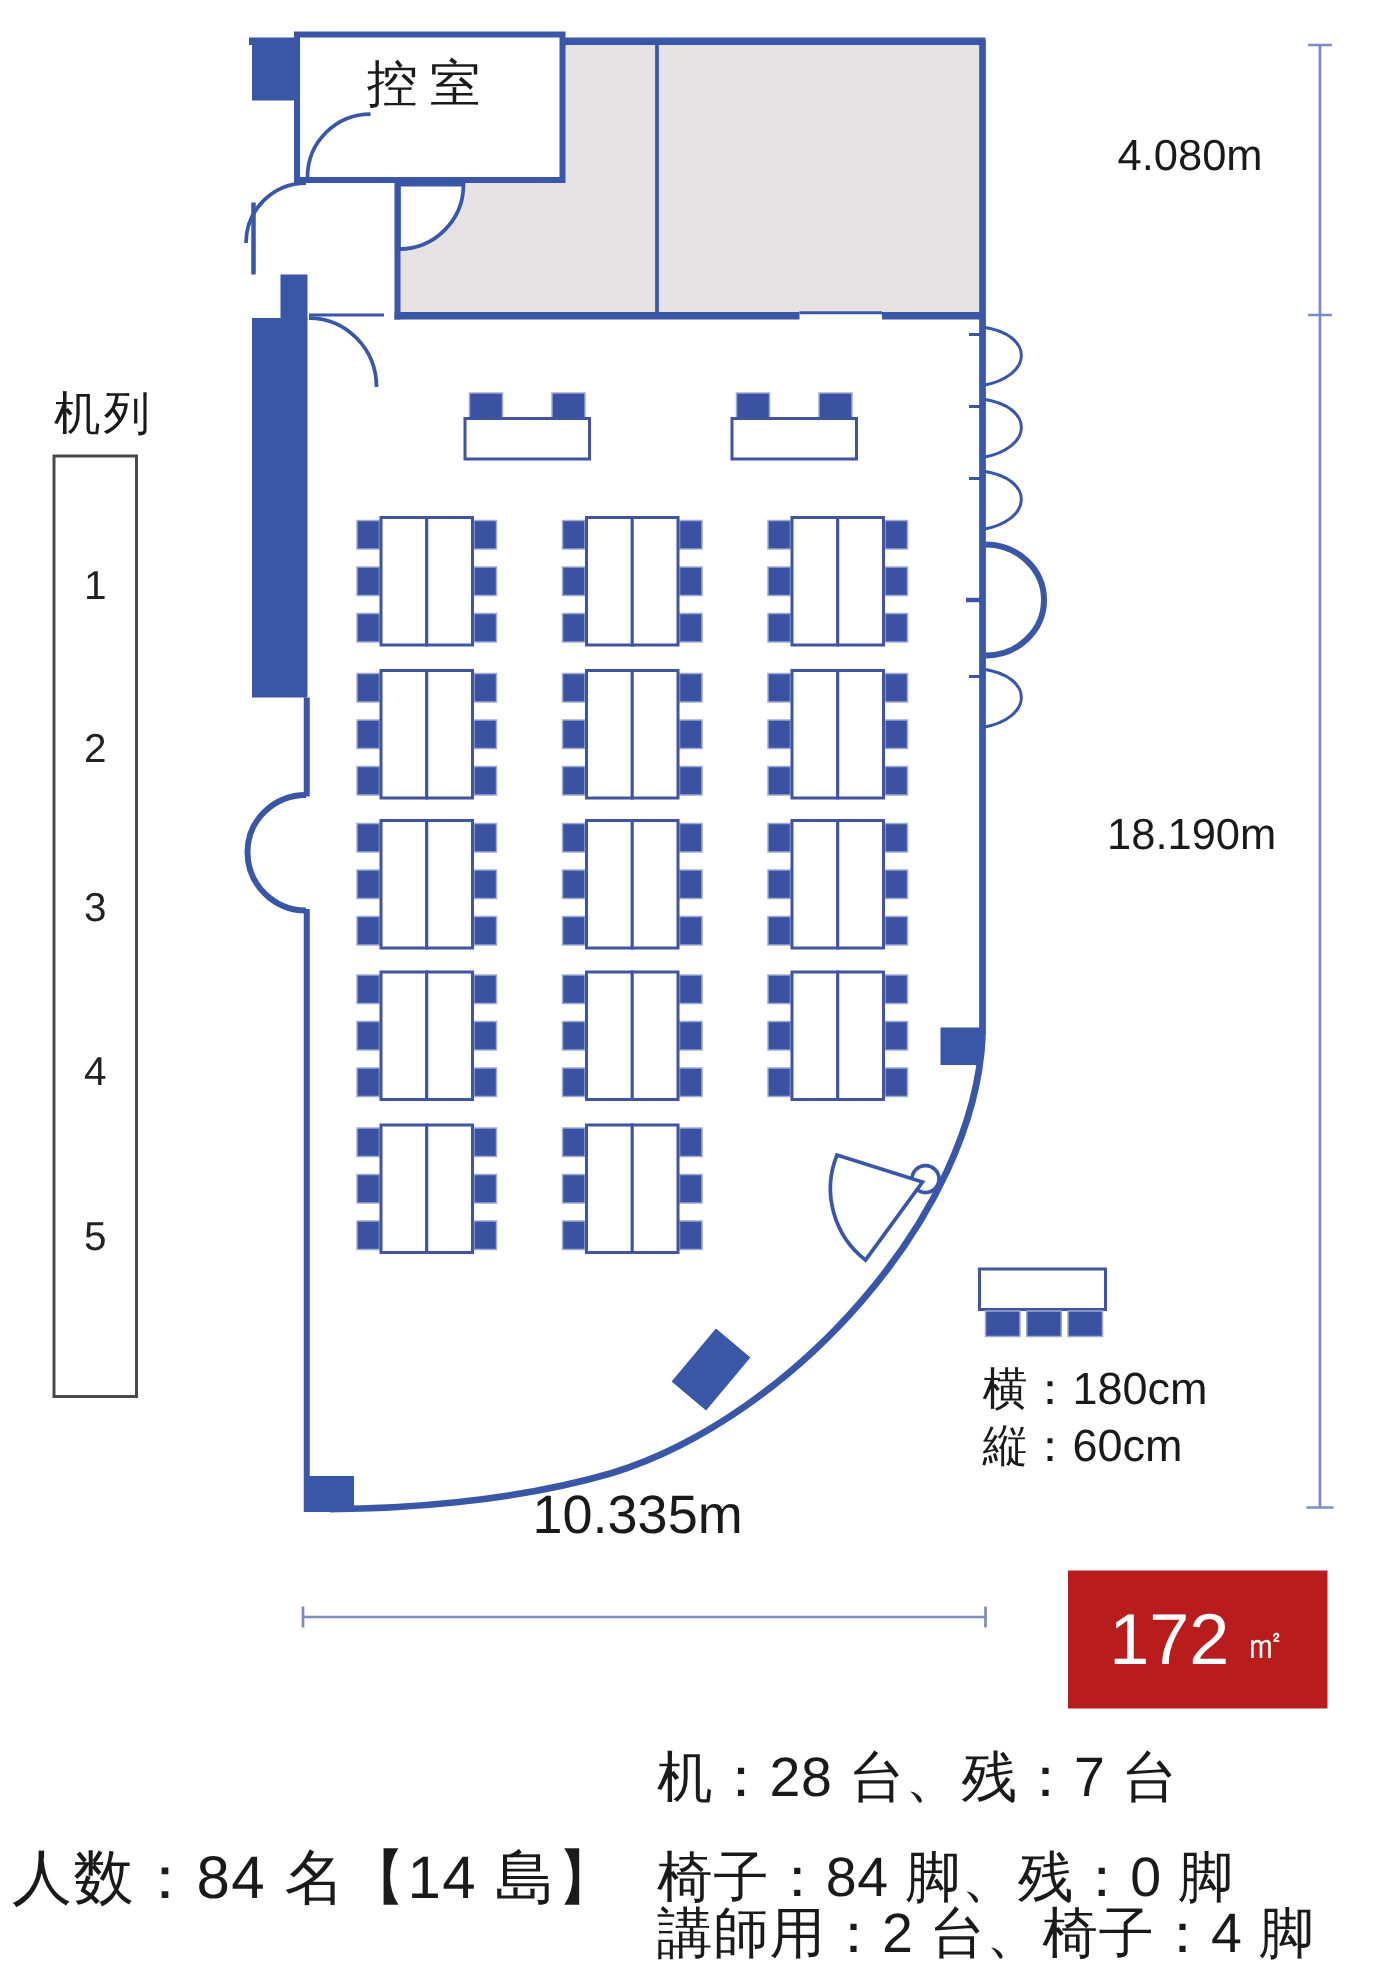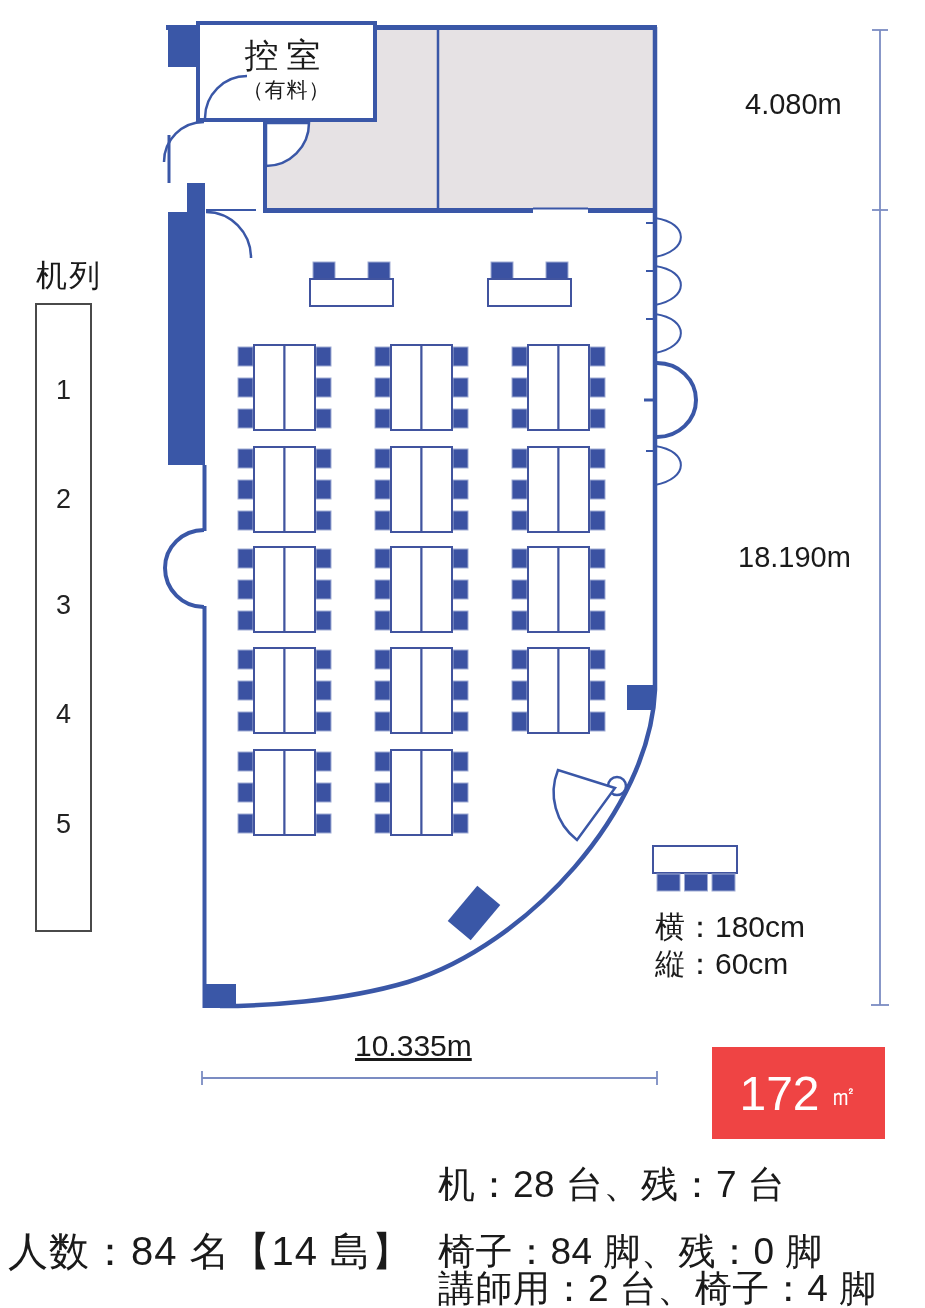--- a/index.html
+++ b/index.html
@@ -10,24 +10,24 @@
   #plan-svg{position:absolute;left:0;top:0;}
   .txt{position:absolute;white-space:nowrap;}
   .hikae-title{left:198px;top:33px;width:177px;text-align:center;font-size:34px;letter-spacing:8px;font-weight:500;}
   .hikae-sub{left:198px;top:76px;width:177px;text-align:center;font-size:21px;letter-spacing:1px;}
   .kiretsu{left:24px;top:255px;font-size:31px;letter-spacing:2px;margin-left:12px;}
   .rows-box{position:absolute;left:35px;top:303px;width:53px;height:625px;border:2px solid #4a4a4a;background:#fff;}
   .row-num{position:absolute;width:53px;text-align:center;font-size:27px;color:#222;}
   .dim{font-size:29px;text-align:left;}
   .dim-top{left:745px;top:88px;width:130px;}
   .dim-right{left:738px;top:541px;width:140px;}
-  .dim-bottom{left:355px;top:1029px;width:150px;font-size:30px;text-decoration:underline;}
+  .dim-bottom{left:355px;top:989px;width:150px;font-size:36px;}
   .desk-spec{left:655px;top:910px;font-size:30px;line-height:34px;}
   .desk-spec2{left:655px;top:944px;font-size:30px;}
-  .area-box{position:absolute;left:712px;top:1047px;width:173px;height:92px;background:#ef4444;
+  .area-box{position:absolute;left:712px;top:1047px;width:173px;height:92px;background:#b91c1c;
             display:flex;align-items:center;justify-content:center;gap:10px;color:#fff;}
   .area-val{font-size:48px;}
   .area-unit{font-size:28px;padding-top:6px;}
   .cap{left:8px;top:1224px;font-size:40px;letter-spacing:1px;}
   .sum{left:438px;font-size:37px;letter-spacing:0.5px;}
   .sum1{top:1160px;}
   .sum2{top:1183px;margin-top:44px;}
   .sum3{top:1264px;}
 </style>
 </head>
@@ -140,21 +140,20 @@
       <line x1="871" y1="1005" x2="889" y2="1005"></line>
     </g>
     <g stroke="#7b8cc2" stroke-width="1.8">
       <line x1="202" y1="1078" x2="657" y2="1078"></line>
       <line x1="202" y1="1071" x2="202" y2="1085"></line>
       <line x1="657" y1="1071" x2="657" y2="1085"></line>
     </g>
   </svg>
 
   <div class="txt hikae-title">控室</div>
-  <div class="txt hikae-sub">（有料）</div>
 
   <div class="txt kiretsu">机列</div>
   <div class="rows-box">
     <span class="row-num" style="top:70px;">1</span>
     <span class="row-num" style="top:179px;">2</span>
     <span class="row-num" style="top:285px;">3</span>
     <span class="row-num" style="top:394px;">4</span>
     <span class="row-num" style="top:504px;">5</span>
   </div>
 

